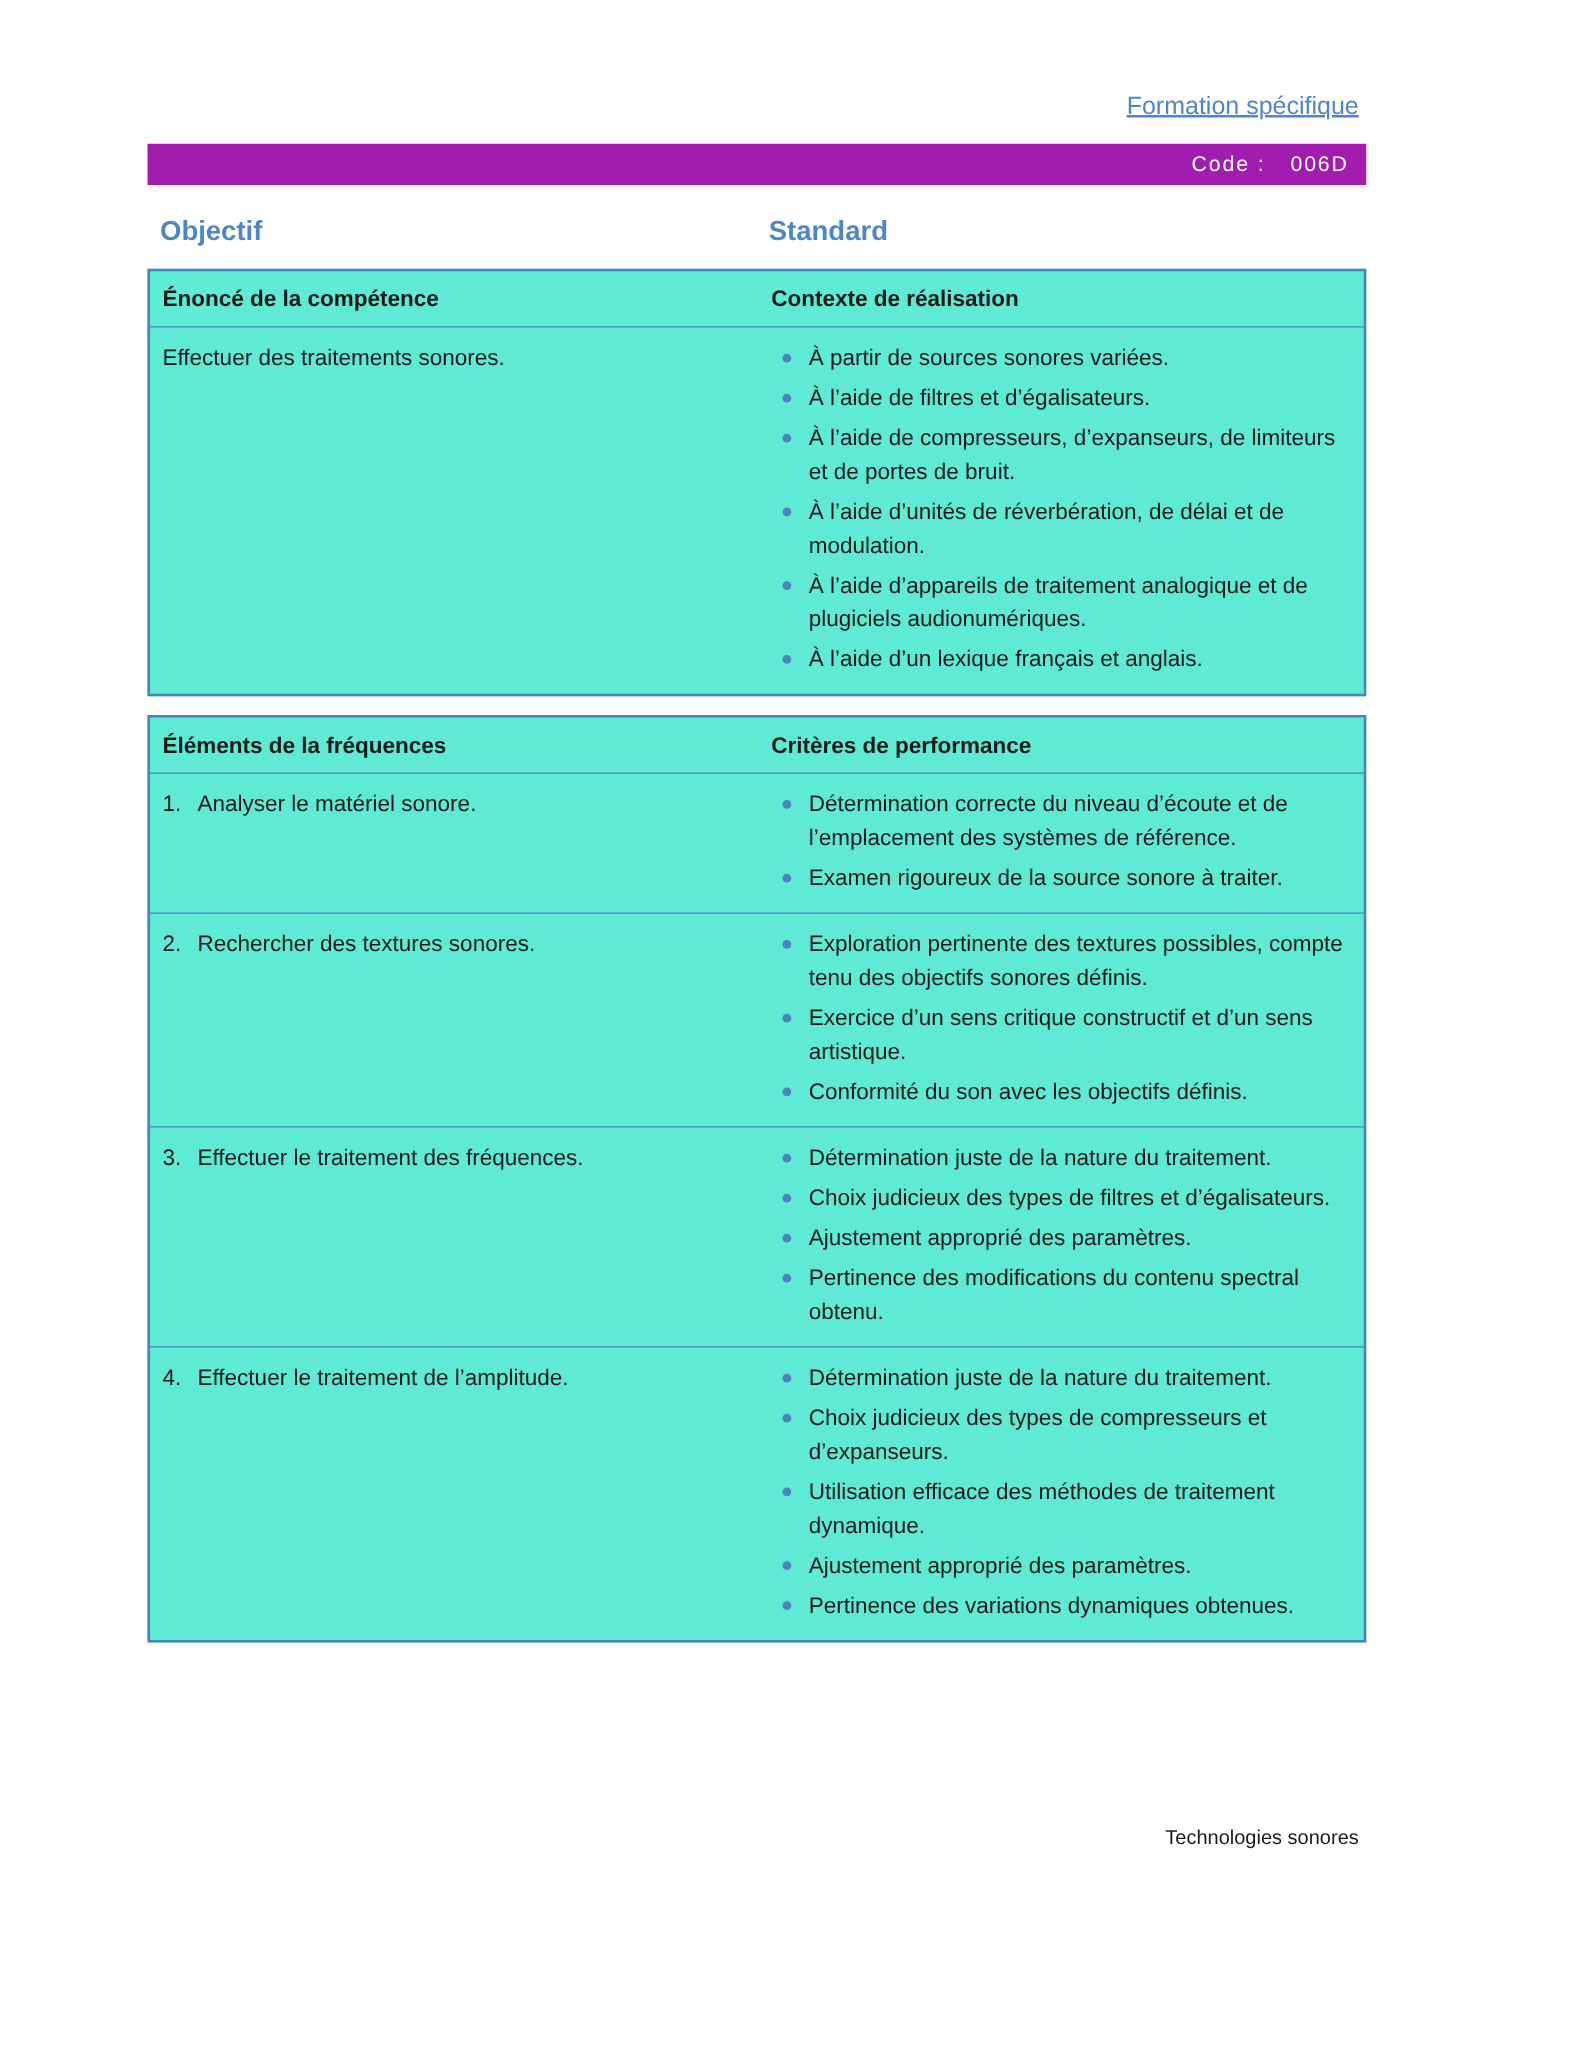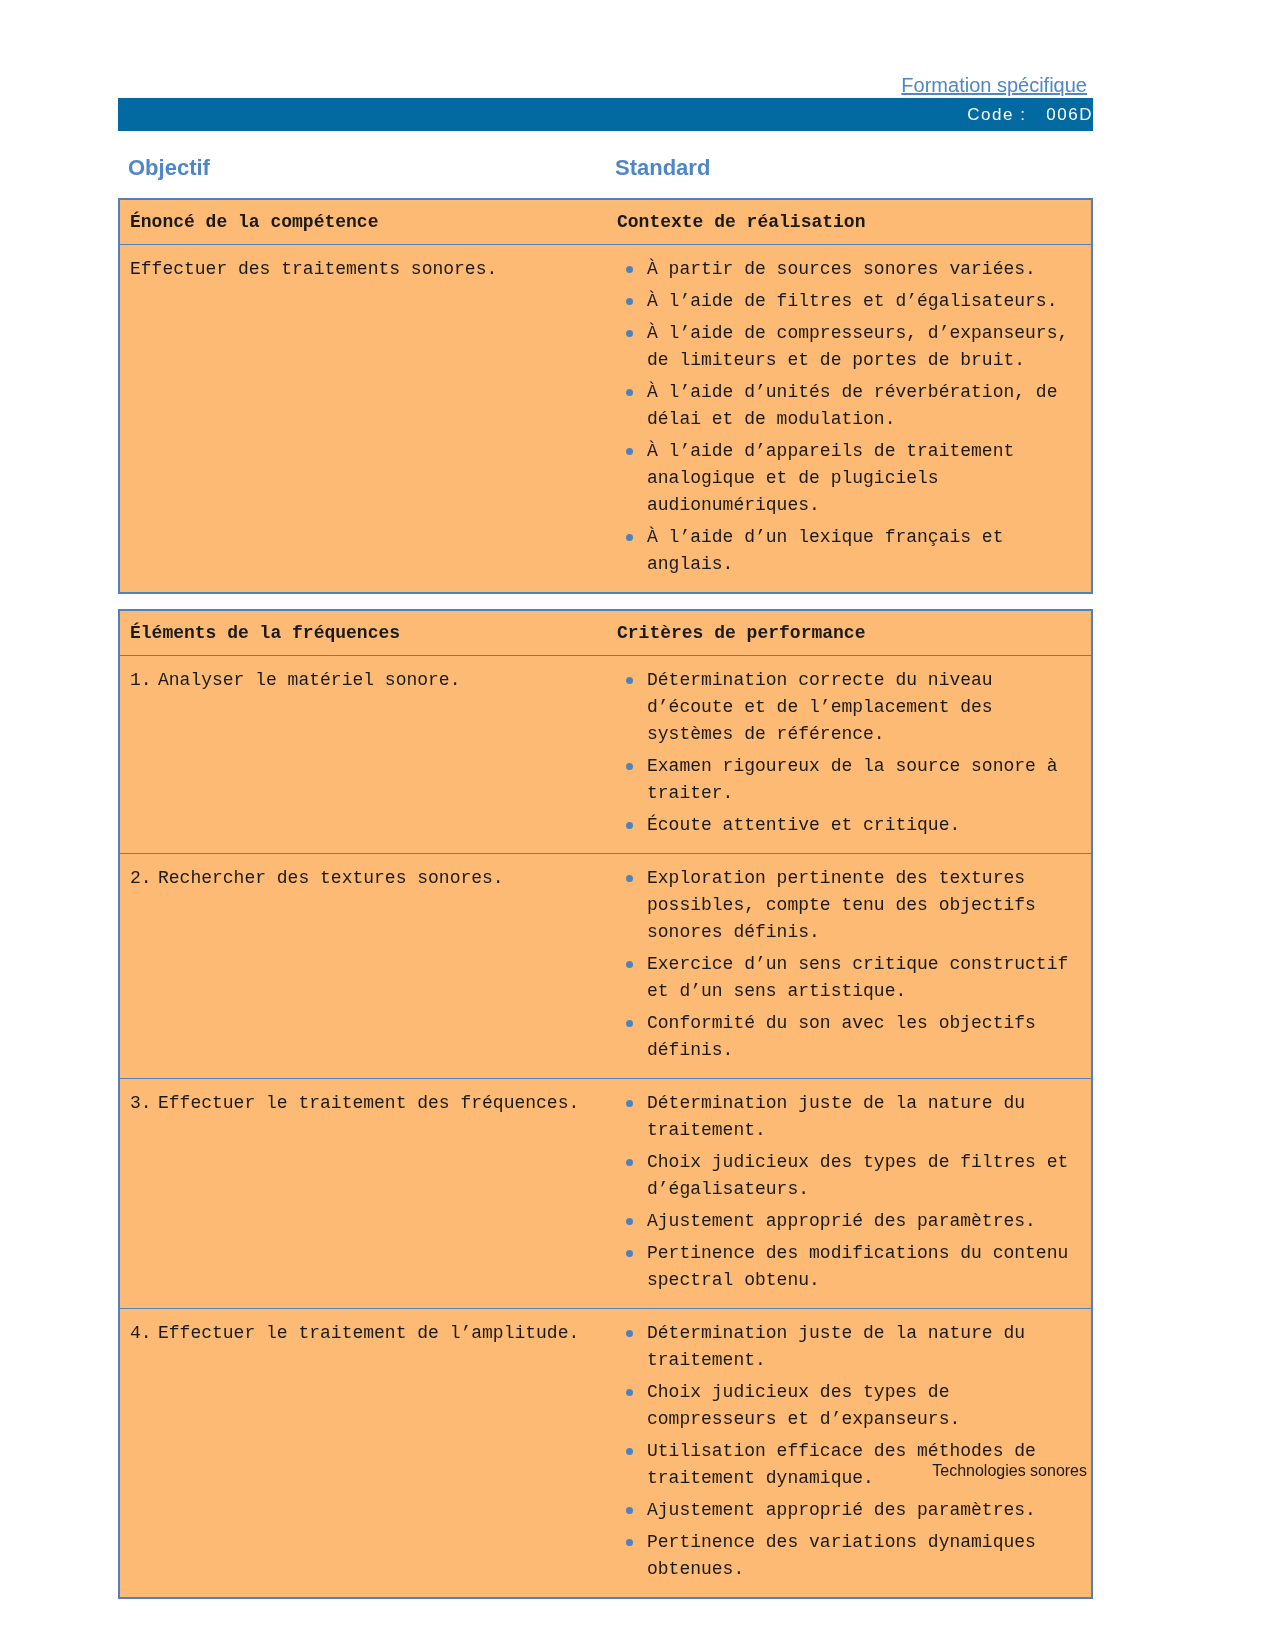--- a/index.html
+++ b/index.html
@@ -19,45 +19,46 @@
     padding-top: 72px;
     padding-right: 6px;
     text-align: right;
     color: #4e86c8;
     font-size: 20px;
     line-height: 26px;
     text-decoration: underline;
   }
 
   .code-bar {
+    margin-top: 17px;
     height: 33px;
-    background: #0369a1;
+    background: #a21caf;
     color: #ffffff;
     display: flex;
     justify-content: flex-end;
     align-items: center;
+    padding-right: 14px;
     font-size: 17px;
     letter-spacing: 1.5px;
   }
   .code-value { margin-left: 20px; }
 
   .col-headings { display: flex; margin-top: 24px; }
   .heading {
     font-weight: bold;
     font-size: 22px;
     color: #4e86c8;
     line-height: 26px;
   }
   .heading.objectif { width: 497px; padding-left: 10px; flex-shrink: 0; }
 
   .tbl {
     margin-top: 17px;
     border: 2px solid #4f81bd;
-    background: #fdba74;
-    font-family: Liberation Mono, monospace;
+    background: #5eead4;
   }
   .tbl2 { margin-top: 15px; }
 
   .tbl-header-row {
     display: flex;
     border-bottom: 1px solid #4f81bd;
   }
   .hdr { font-weight: bold; }
 
   .tbl-row { display: flex; }
@@ -164,21 +165,20 @@
       <div class="tbl-body">
   <div class="tbl-row element-row">
     <div class="cell-left element-cell">
       <span class="el-num">1.</span>
       <span class="el-text">Analyser le matériel sonore.</span>
     </div>
     <div class="cell-right">
       <ul class="bullets">
                 <li>Détermination correcte du niveau d’écoute et de l’emplacement des systèmes de référence.</li>
                 <li>Examen rigoureux de la source sonore à traiter.</li>
-                <li>Écoute attentive et critique.</li>
               </ul>
     </div>
   </div>
 
   <div class="tbl-row element-row">
     <div class="cell-left element-cell">
       <span class="el-num">2.</span>
       <span class="el-text">Rechercher des textures sonores.</span>
     </div>
     <div class="cell-right">

